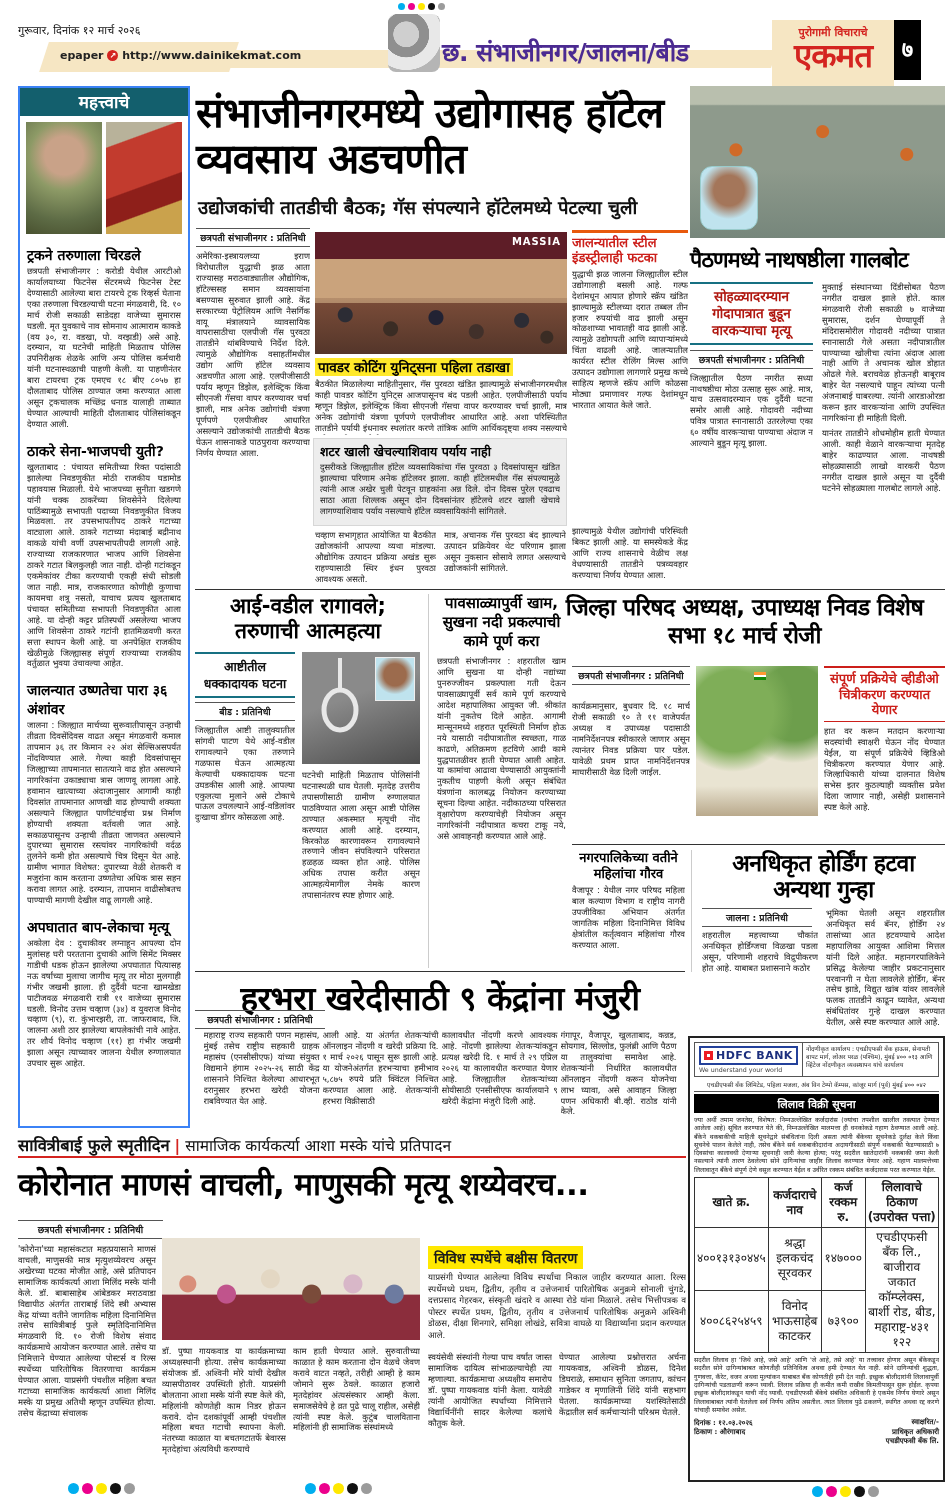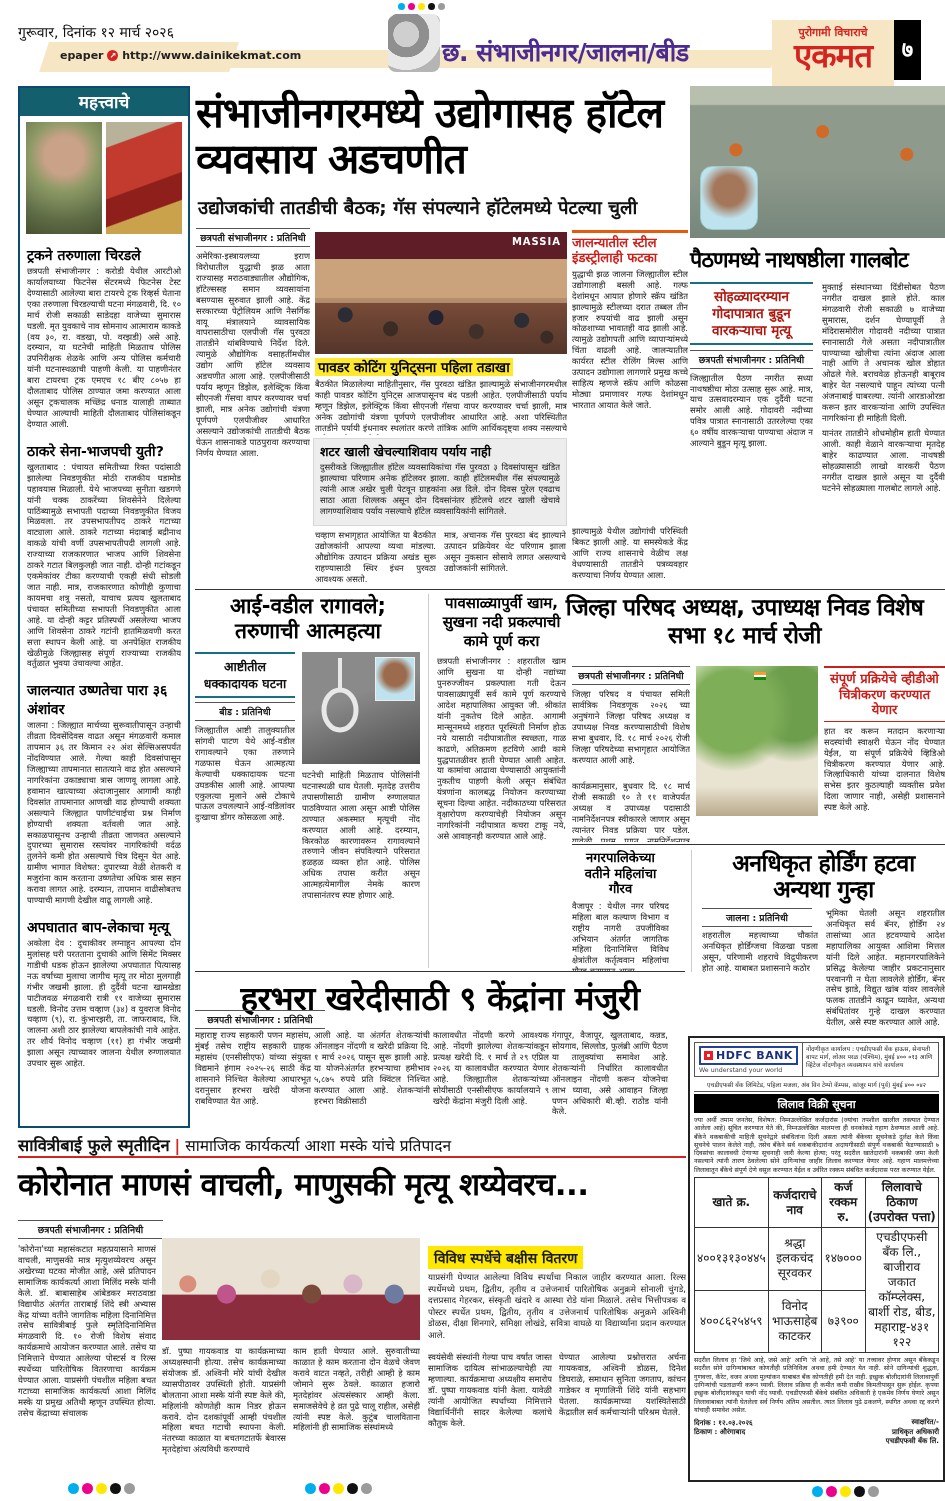--- a/index.html
+++ b/index.html
@@ -8,41 +8,41 @@
     width:945px; height:1501px; position:relative; overflow:hidden;
     font-family:"DejaVu Sans","Liberation Sans",sans-serif; color:#1a1a1a;
   }
   .abs { position:absolute; }
   .bt { font-size:8.4px; line-height:1.3; text-align:justify; color:#1c1c1c; overflow:hidden; }
   .byline { font-weight:bold; font-size:9.3px; text-align:center; border-top:1px solid #555; border-bottom:1px solid #555; padding:2px 0; margin-bottom:4px; }
   .h-black { font-weight:bold; color:#000; }
   .rule { background:#333; }
 
   
-  .hdr-date { left:18px; top:22px; font-size:14px; color:#111; }
+  .hdr-date { left:18px; top:22px; font-size:11px; color:#111; }
   .hdr-ribbon { left:44px; top:42px; width:190px; height:30px; background:#f6e6c3; transform:skewX(-18deg); }
   .hdr-strip { left:214px; top:50px; width:560px; height:18px; background:#f6e6c3; transform:skewX(-18deg); }
   .hdr-epaper { left:60px; top:49px; font-size:11px; font-weight:bold; color:#222; }
   .hdr-epaper .lnk { color:#222; text-decoration:none; }
   .link-ico { display:inline-block; width:11px; height:11px; border-radius:50%; background:#d42420; color:#fff; font-size:8px; text-align:center; line-height:11px; vertical-align:1px;}
   .hdr-logo { left:388px; top:14px; width:52px; height:58px; border-radius:8px;
     background:radial-gradient(circle at 35% 35%, #cfcfcf 0 25%, #8f8f8f 26% 45%, #e8e8e8 46% 70%, #b5b5b5 71% 100%); }
   .hdr-edition { left:442px; top:34px; font-size:25px; font-weight:bold; color:#4b2a91; letter-spacing:-0.5px; }
   .hdr-mast { left:772px; top:20px; width:122px; height:76px; background:#f6e6c3; text-align:center; padding-top:4px; }
   .hdr-tag { font-size:11px; font-weight:bold; color:#d42420; }
   .hdr-name { font-size:33px; font-weight:bold; color:#d42420; line-height:1; letter-spacing:-1px; }
   .hdr-page { left:894px; top:20px; width:27px; height:60px; background:#000; color:#fff; font-size:22px; font-weight:bold; text-align:center; line-height:60px; }
 
   .dots { display:flex; gap:3px; }
   .dots i { width:11px; height:11px; border-radius:50%; display:block; }
   .dots.small i { width:7px; height:7px; }
   .d-c{background:#00aeef}.d-m{background:#ec008c}.d-y{background:#ffe800}.d-k{background:#111}.d-g{background:#9b9b9b}
 
   
-  .sidebar { left:18px; top:86px; width:172px; height:1042px; border:2px solid #0c4a6e; overflow:hidden; background:#fff; }
+  .sidebar { left:18px; top:86px; width:172px; height:1042px; border:2px solid #3b82f6; overflow:hidden; background:#fff; }
   .sidebar-hd { height:28px; background:#135f6d; color:#fff; font-size:17px; font-weight:bold; text-align:center; line-height:28px; }
   .sb-photos { display:flex; gap:4px; padding:6px; }
   .sb-photo { width:78px; height:112px; }
   .ph-man { background:radial-gradient(circle at 50% 30%, #c9a288 0 22%, #8d9a66 40%, #5d6b45 75%, #49512f 100%); }
   .ph-truck { background:linear-gradient(160deg,#b8b29a 0 18%, #c23b2e 19% 55%, #8e1f1a 56% 75%, #caa24c 76% 100%); }
   .sb-story { padding:2px 7px 6px; }
   .sb-title { font-size:14px; font-weight:bold; color:#000; margin:3px 0 2px; }
 
   
   .lead-hl { left:196px; top:90px; width:492px; font-size:41px; line-height:1.13; letter-spacing:-1px; }
@@ -109,31 +109,31 @@
       radial-gradient(circle at 80% 25%, #6d9e4c 0 25%, transparent 40%),
       linear-gradient(180deg,#cfe3bb 0 35%, #e9e4d2 36% 80%, #b9a98c 100%); }
   .zp-flag { position:absolute; left:58px; top:6px; width:12px; height:8px;
     background:linear-gradient(180deg,#ff9933 33%, #fff 33% 66%, #138808 66%); }
   .zp-colC { left:824px; top:666px; width:121px; height:176px; overflow:hidden; }
   .vid-t { border-top:2px solid #cc1f1a; border-bottom:1px solid #cc1f1a; color:#cc1f1a; font-weight:bold;
     font-size:13px; text-align:center; padding:3px 0; line-height:1.2; margin-bottom:4px; }
   .zp-rule { left:572px; top:844px; width:373px; height:1px; }
 
   
-  .women { left:572px; top:850px; width:120px; height:122px; overflow:hidden; border-right:1px solid #ccc; padding-right:22px; }
+  .women { left:572px; top:850px; width:120px; height:122px; overflow:hidden; border-right:1px solid #ccc; padding-right:6px; }
   .women-t { font-size:13px; text-align:center; line-height:1.2; margin-bottom:4px; }
   .hoard-hl { left:702px; top:850px; width:243px; font-size:23px; text-align:center; line-height:1.15; letter-spacing:-0.5px; }
   .hoard-by { left:702px; top:908px; width:110px; }
   .hoard-c1 { left:702px; top:930px; width:116px; height:100px; }
   .hoard-c2 { left:826px; top:908px; width:119px; height:124px; }
 
   .gram-rule { left:195px; top:971px; width:490px; height:1px; }
   .gram-hl { left:195px; top:975px; width:490px; font-size:33px; text-align:center; letter-spacing:-0.5px; }
   .gram-by { left:195px; top:1010px; width:130px; }
-  .gram-cols { left:195px; top:1030px; width:490px; height:98px; display:flex; gap:3px; }
+  .gram-cols { left:195px; top:1030px; width:490px; height:98px; display:flex; gap:3px;justify-content:center; }
   .gram-col { width:116px; height:100%; overflow:hidden; }
 
   
   .ad { left:688px; top:1036px; width:257px; height:446px; border:2px solid #222; padding:4px; background:#fff; overflow:hidden; }
   .ad-top { display:flex; border:1px solid #555; margin-bottom:2px; }
   .ad-logo { width:108px; padding:3px 4px; border-right:1px solid #555; }
   .ad-logo-row { display:flex; align-items:center; gap:3px; border:2px solid #23409a; padding:1px 3px; }
   .hdfc-sq { width:9px; height:9px; background:#ed1c24; display:inline-block; position:relative; }
   .hdfc-sq::after { content:""; position:absolute; left:3px; top:3px; width:3px; height:3px; background:#fff; }
   .ad-bank { font-size:11px; font-weight:bold; color:#1c2f7d; letter-spacing:0.5px; }
@@ -290,21 +290,20 @@
 <div class="abs sui-right bt">घटनेची माहिती मिळताच पोलिसांनी घटनास्थळी धाव घेतली. मृतदेह उत्तरीय तपासणीसाठी ग्रामीण रुग्णालयात पाठविण्यात आला असून आष्टी पोलिस ठाण्यात अकस्मात मृत्यूची नोंद करण्यात आली आहे. दरम्यान, किरकोळ कारणावरून रागावल्याने तरुणाने जीवन संपविल्याने परिसरात हळहळ व्यक्त होत आहे. पोलिस अधिक तपास करीत असून आत्महत्येमागील नेमके कारण तपासानंतरच स्पष्ट होणार आहे.</div>
 
 <div class="abs kham">
   <div class="kham-hl h-black">पावसाळ्यापुर्वी खाम, सुखना नदी प्रकल्पाची कामे पूर्ण करा</div>
   <div class="bt">छत्रपती संभाजीनगर : शहरातील खाम आणि सुखना या दोन्ही नद्यांच्या पुनरुज्जीवन प्रकल्पाला गती देऊन पावसाळ्यापूर्वी सर्व कामे पूर्ण करण्याचे आदेश महापालिका आयुक्त जी. श्रीकांत यांनी नुकतेच दिले आहेत. आगामी मान्सूनमध्ये शहरात पूरस्थिती निर्माण होऊ नये यासाठी नदीपात्रातील स्वच्छता, गाळ काढणे, अतिक्रमण हटविणे आदी कामे युद्धपातळीवर हाती घेण्यात आली आहेत. या कामांचा आढावा घेण्यासाठी आयुक्तांनी नुकतीच पाहणी केली असून संबंधित यंत्रणांना कालबद्ध नियोजन करण्याच्या सूचना दिल्या आहेत. नदीकाठच्या परिसरात वृक्षारोपण करण्याचेही नियोजन असून नागरिकांनी नदीपात्रात कचरा टाकू नये, असे आवाहनही करण्यात आले आहे.</div>
 </div>
 
 <div class="abs zp-hl h-black">जिल्हा परिषद अध्यक्ष, उपाध्यक्ष निवड विशेष सभा १८ मार्च रोजी</div>
 <div class="abs zp-colA">
   <div class="byline">छत्रपती संभाजीनगर : प्रतिनिधी</div>
-  <div class="bt">जिल्हा परिषद व पंचायत समिती सार्वत्रिक निवडणूक २०२६ च्या अनुषंगाने जिल्हा परिषद अध्यक्ष व उपाध्यक्ष निवड करण्यासाठीची विशेष सभा बुधवार, दि. १८ मार्च २०२६ रोजी जिल्हा परिषदेच्या सभागृहात आयोजित करण्यात आली आहे.</div>
   <div class="bt" style="margin-top:16px">कार्यक्रमानुसार, बुधवार दि. १८ मार्च रोजी सकाळी १० ते ११ वाजेपर्यंत अध्यक्ष व उपाध्यक्ष पदासाठी नामनिर्देशनपत्र स्वीकारले जाणार असून त्यानंतर निवड प्रक्रिया पार पडेल. यावेळी प्रथम प्राप्त नामनिर्देशनपत्र माघारीसाठी वेळ दिली जाईल.</div>
 </div>
 <div class="zp-photo">
   <div class="zp-flag"></div>
 </div>
 <div class="abs zp-colC">
   <div class="vid-t">संपूर्ण प्रक्रियेचे व्हीडीओ चित्रीकरण करण्यात येणार</div>
   <div class="bt">हात वर करून मतदान करणाऱ्या सदस्यांची स्वाक्षरी घेऊन नोंद घेण्यात येईल, या संपूर्ण प्रक्रियेचे व्हिडिओ चित्रीकरण करण्यात येणार आहे. जिल्हाधिकारी यांच्या दालनात विशेष सभेस इतर कुठल्याही व्यक्तीस प्रवेश दिला जाणार नाही, असेही प्रशासनाने स्पष्ट केले आहे.</div>
 </div>
 <div class="abs rule zp-rule"></div>

